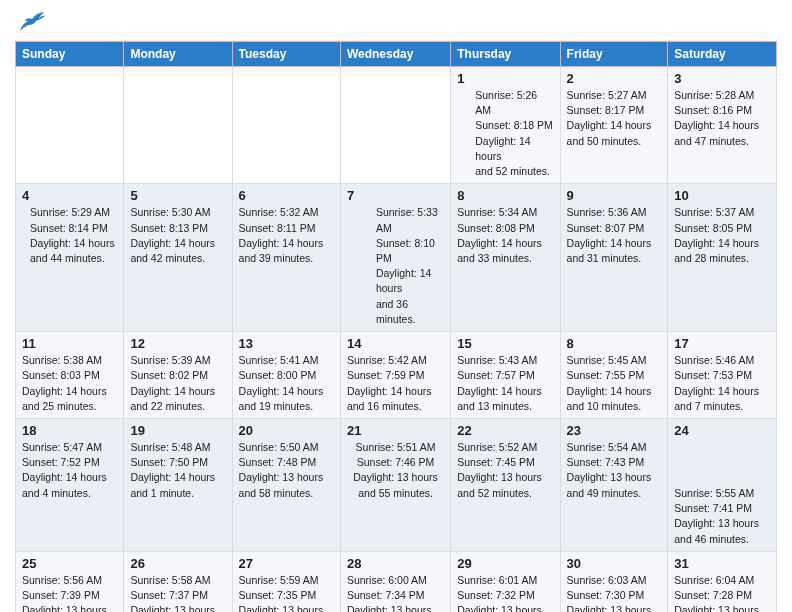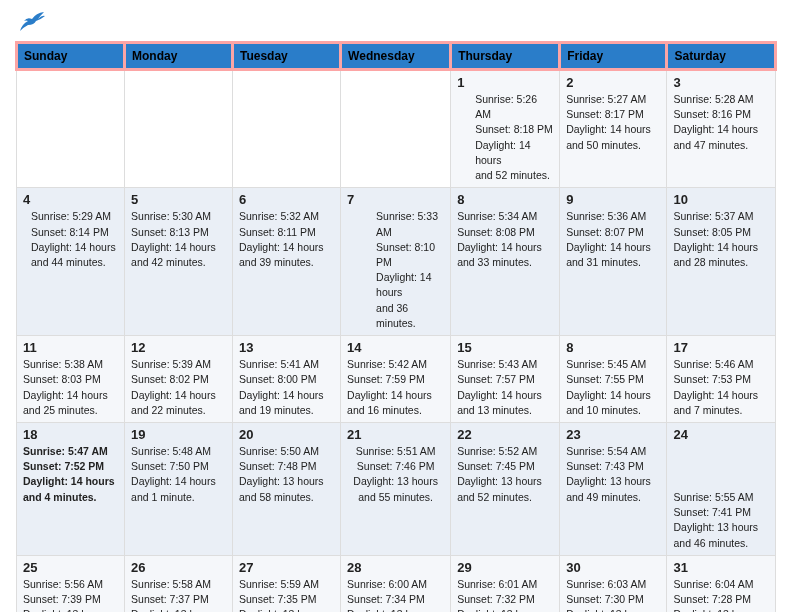--- a/index.html
+++ b/index.html
@@ -48,26 +48,26 @@
       font-size: 16px;
       color: #444;
     }
     table {
       width: 100%;
       border-collapse: collapse;
       font-size: 11px;
     }
     thead tr th {
       background-color: #2a7dc9;
-      color: #000000;
+      color: #ffffff;
       text-align: left;
       padding: 5px 6px;
       font-size: 12px;
       font-weight: bold;
-      border: 3px solid #fca5a5;
+      border: 1px solid #fca5a5;
     }
     tbody tr td {
       vertical-align: top;
       padding: 4px 6px;
       border: 1px solid #ddd;
       width: 113px;
       min-height: 80px;
       font-size: 10.5px;
       color: #222;
       background: #fff;
@@ -251,21 +251,21 @@
           <span class="day-num">17</span>
           <div class="day-info" style="white-space: pre-line;">Sunrise: 5:46 AM
 Sunset: 7:53 PM
 Daylight: 14 hours
 and 7 minutes.</div>
         </td>
       </tr>
       <tr>
         <td>
           <span class="day-num">18</span>
-          <div class="day-info" style="white-space: pre-line; font-weight: bold;">Sunrise: 5:47 AM
+          <div class="day-info" style="white-space: pre-line;">Sunrise: 5:47 AM
 Sunset: 7:52 PM
 Daylight: 14 hours
 and 4 minutes.</div>
         </td>
         <td>
           <span class="day-num">19</span>
           <div class="day-info" style="white-space: pre-line;">Sunrise: 5:48 AM
 Sunset: 7:50 PM
 Daylight: 14 hours
 and 1 minute.</div>

